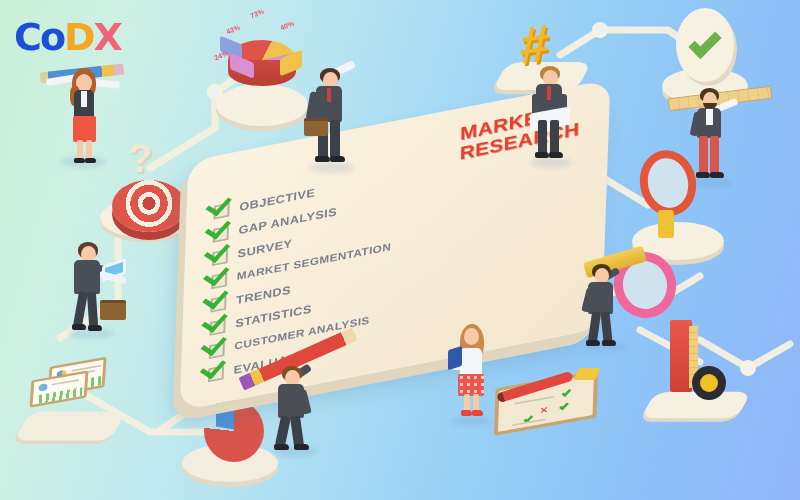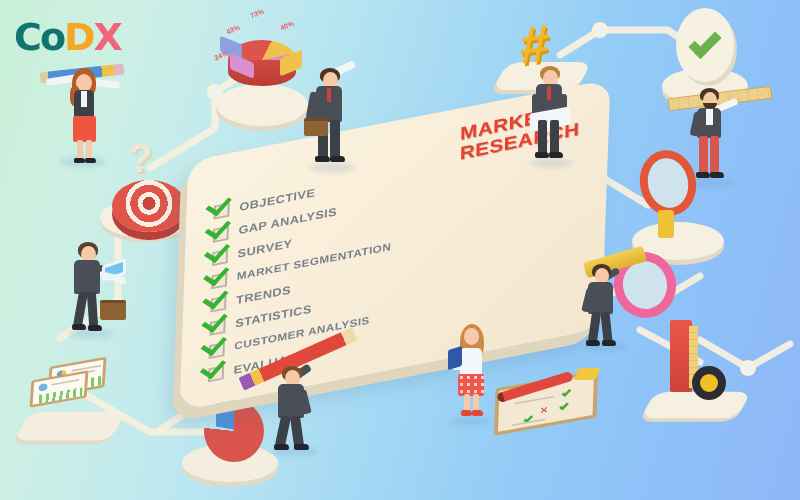--- a/index.html
+++ b/index.html
@@ -14,21 +14,21 @@
   
   .pipes { position:absolute; inset:0; }
 
   
   .logo { position:absolute; left:14px; top:18px; }
   .logo-text {
     font-family:"DejaVu Sans", sans-serif;
     font-weight:bold; font-size:38px; letter-spacing:-2px; line-height:1;
     white-space:nowrap;
   }
-  .l-co { color:#0f766e; }
+  .l-co { color:#1d4ed8; }
   .l-d  { color:#f5a623; }
   .l-x  { color:#f2647a; }
 
   
   .board-wrap {
     position:absolute; left:180px; top:100px; width:430px; height:290px;
     transform: rotate(-11deg) skewX(-13deg) scaleY(.84);
     transform-origin: 50% 50%;
   }
   .board {

